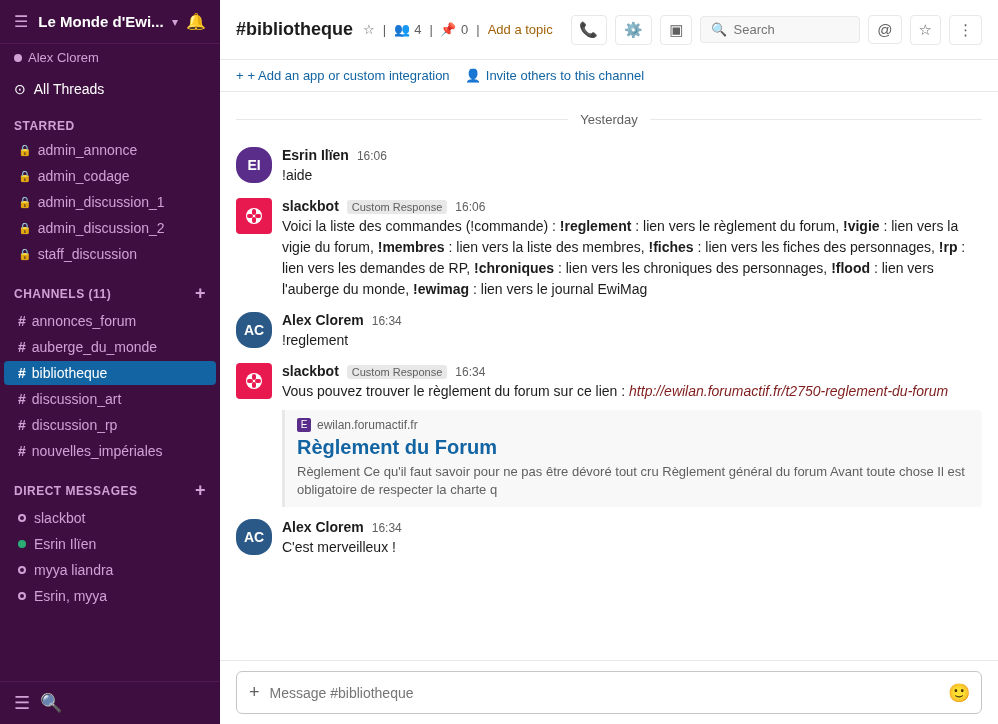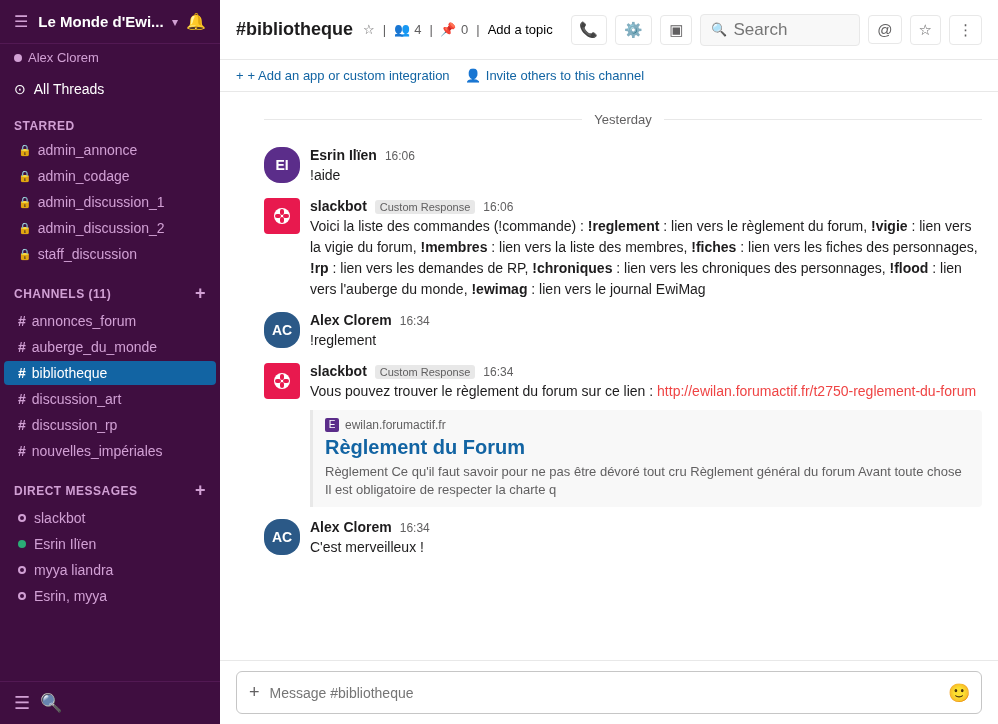--- a/index.html
+++ b/index.html
@@ -141,21 +141,21 @@
       border: 1px solid #e8e8e8;
       border-radius: 4px;
       padding: 5px 10px;
       width: 160px;
       cursor: text;
     }
     .search-box input {
       border: none;
       background: transparent;
       outline: none;
-      font-size: 17px;
+      font-size: 13px;
       color: #616061;
       width: 100%;
     }
     .search-icon-small { color: #616061; margin-right: 6px; font-size: 13px; }
 
     
     .channel-subheader {
       padding: 8px 16px;
       border-bottom: 1px solid #e8e8e8;
       display: flex;
@@ -163,21 +163,20 @@
       gap: 16px;
       font-size: 13px;
     }
     .subheader-link { color: #1264a3; cursor: pointer; text-decoration: none; display: flex; align-items: center; gap: 4px; }
 
     
     .messages-container {
       flex: 1;
       overflow-y: auto;
       padding: 0 16px 16px;
-      margin-left: 28px;
     }
     .date-divider {
       display: flex;
       align-items: center;
       margin: 20px 0;
       color: #616061;
       font-size: 13px;
     }
     .date-divider::before, .date-divider::after {
       content: '';
@@ -208,21 +207,21 @@
     .avatar.slackbot { background: #e8194e; border-radius: 4px; }
     .avatar.alex { background: #2b5987; }
 
     .message-content { flex: 1; }
     .message-header { display: flex; align-items: baseline; gap: 8px; margin-bottom: 2px; }
     .message-author { font-weight: 700; color: #1d1c1d; font-size: 14px; }
     .message-badge { background: #e8e8e8; color: #616061; font-size: 11px; padding: 1px 5px; border-radius: 3px; }
     .message-time { color: #616061; font-size: 12px; }
     .message-text { color: #1d1c1d; font-size: 14px; line-height: 1.5; }
     .message-text strong { font-weight: 700; }
-    .message-text a { color: #ef4444; text-decoration: none; }
+    .message-text a { color: #7f1d1d; text-decoration: none; font-style: italic; }
 
     .link-preview {
       border-left: 3px solid #e8e8e8;
       margin-top: 8px;
       padding: 8px 12px;
       background: #f8f8f8;
       border-radius: 0 4px 4px 0;
     }
     .link-preview-domain { font-size: 12px; color: #616061; margin-bottom: 4px; display: flex; align-items: center; gap: 6px; }
     .link-preview-title { font-weight: 700; color: #1264a3; font-size: 20px; margin-bottom: 4px; }
@@ -370,21 +369,21 @@
           <span class="channel-meta-item">
             <span>👥</span>
             <span>4</span>
           </span>
           <span>|</span>
           <span class="channel-meta-item">
             <span>📌</span>
             <span>0</span>
           </span>
           <span>|</span>
-          <span style="color:#000000;font-size:13px;">Add a topic</span>
+          <span style="color:#a16207;font-size:13px;">Add a topic</span>
         </div>
       </div>
     </div>
     <div class="topbar-actions">
       <button class="topbar-btn">📞</button>
       <button class="topbar-btn">⚙️</button>
       <button class="topbar-btn">▣</button>
       <div class="search-box">
         <span class="search-icon-small">🔍</span>
         <input type="text" placeholder="Search" style="">

